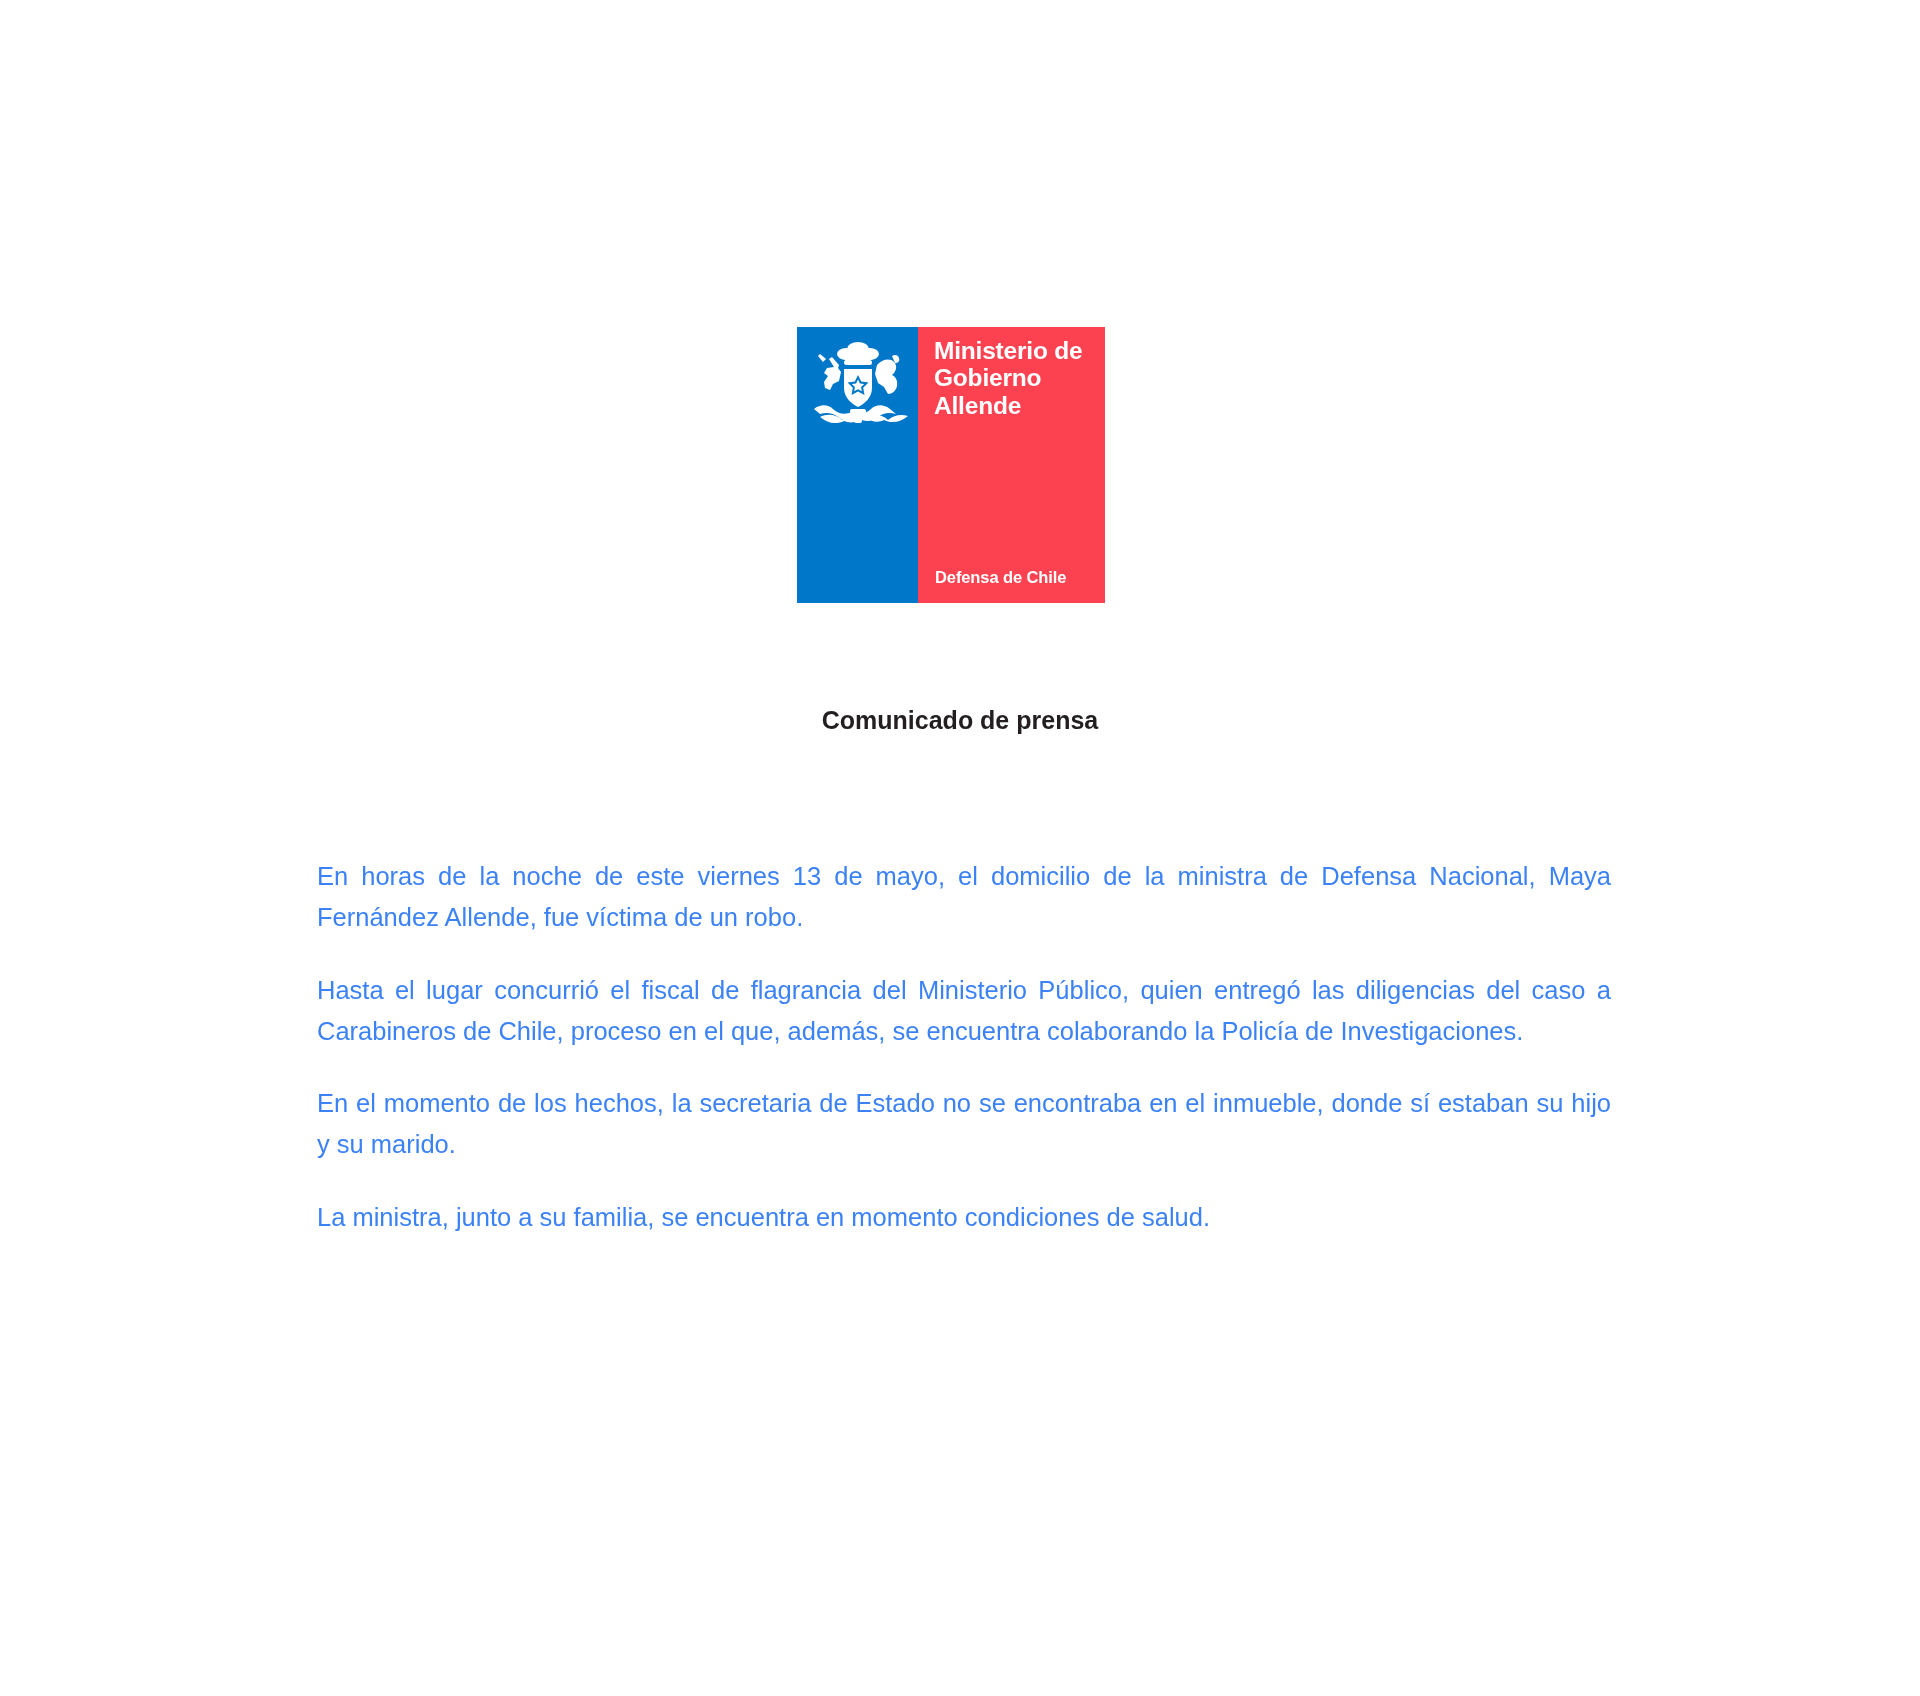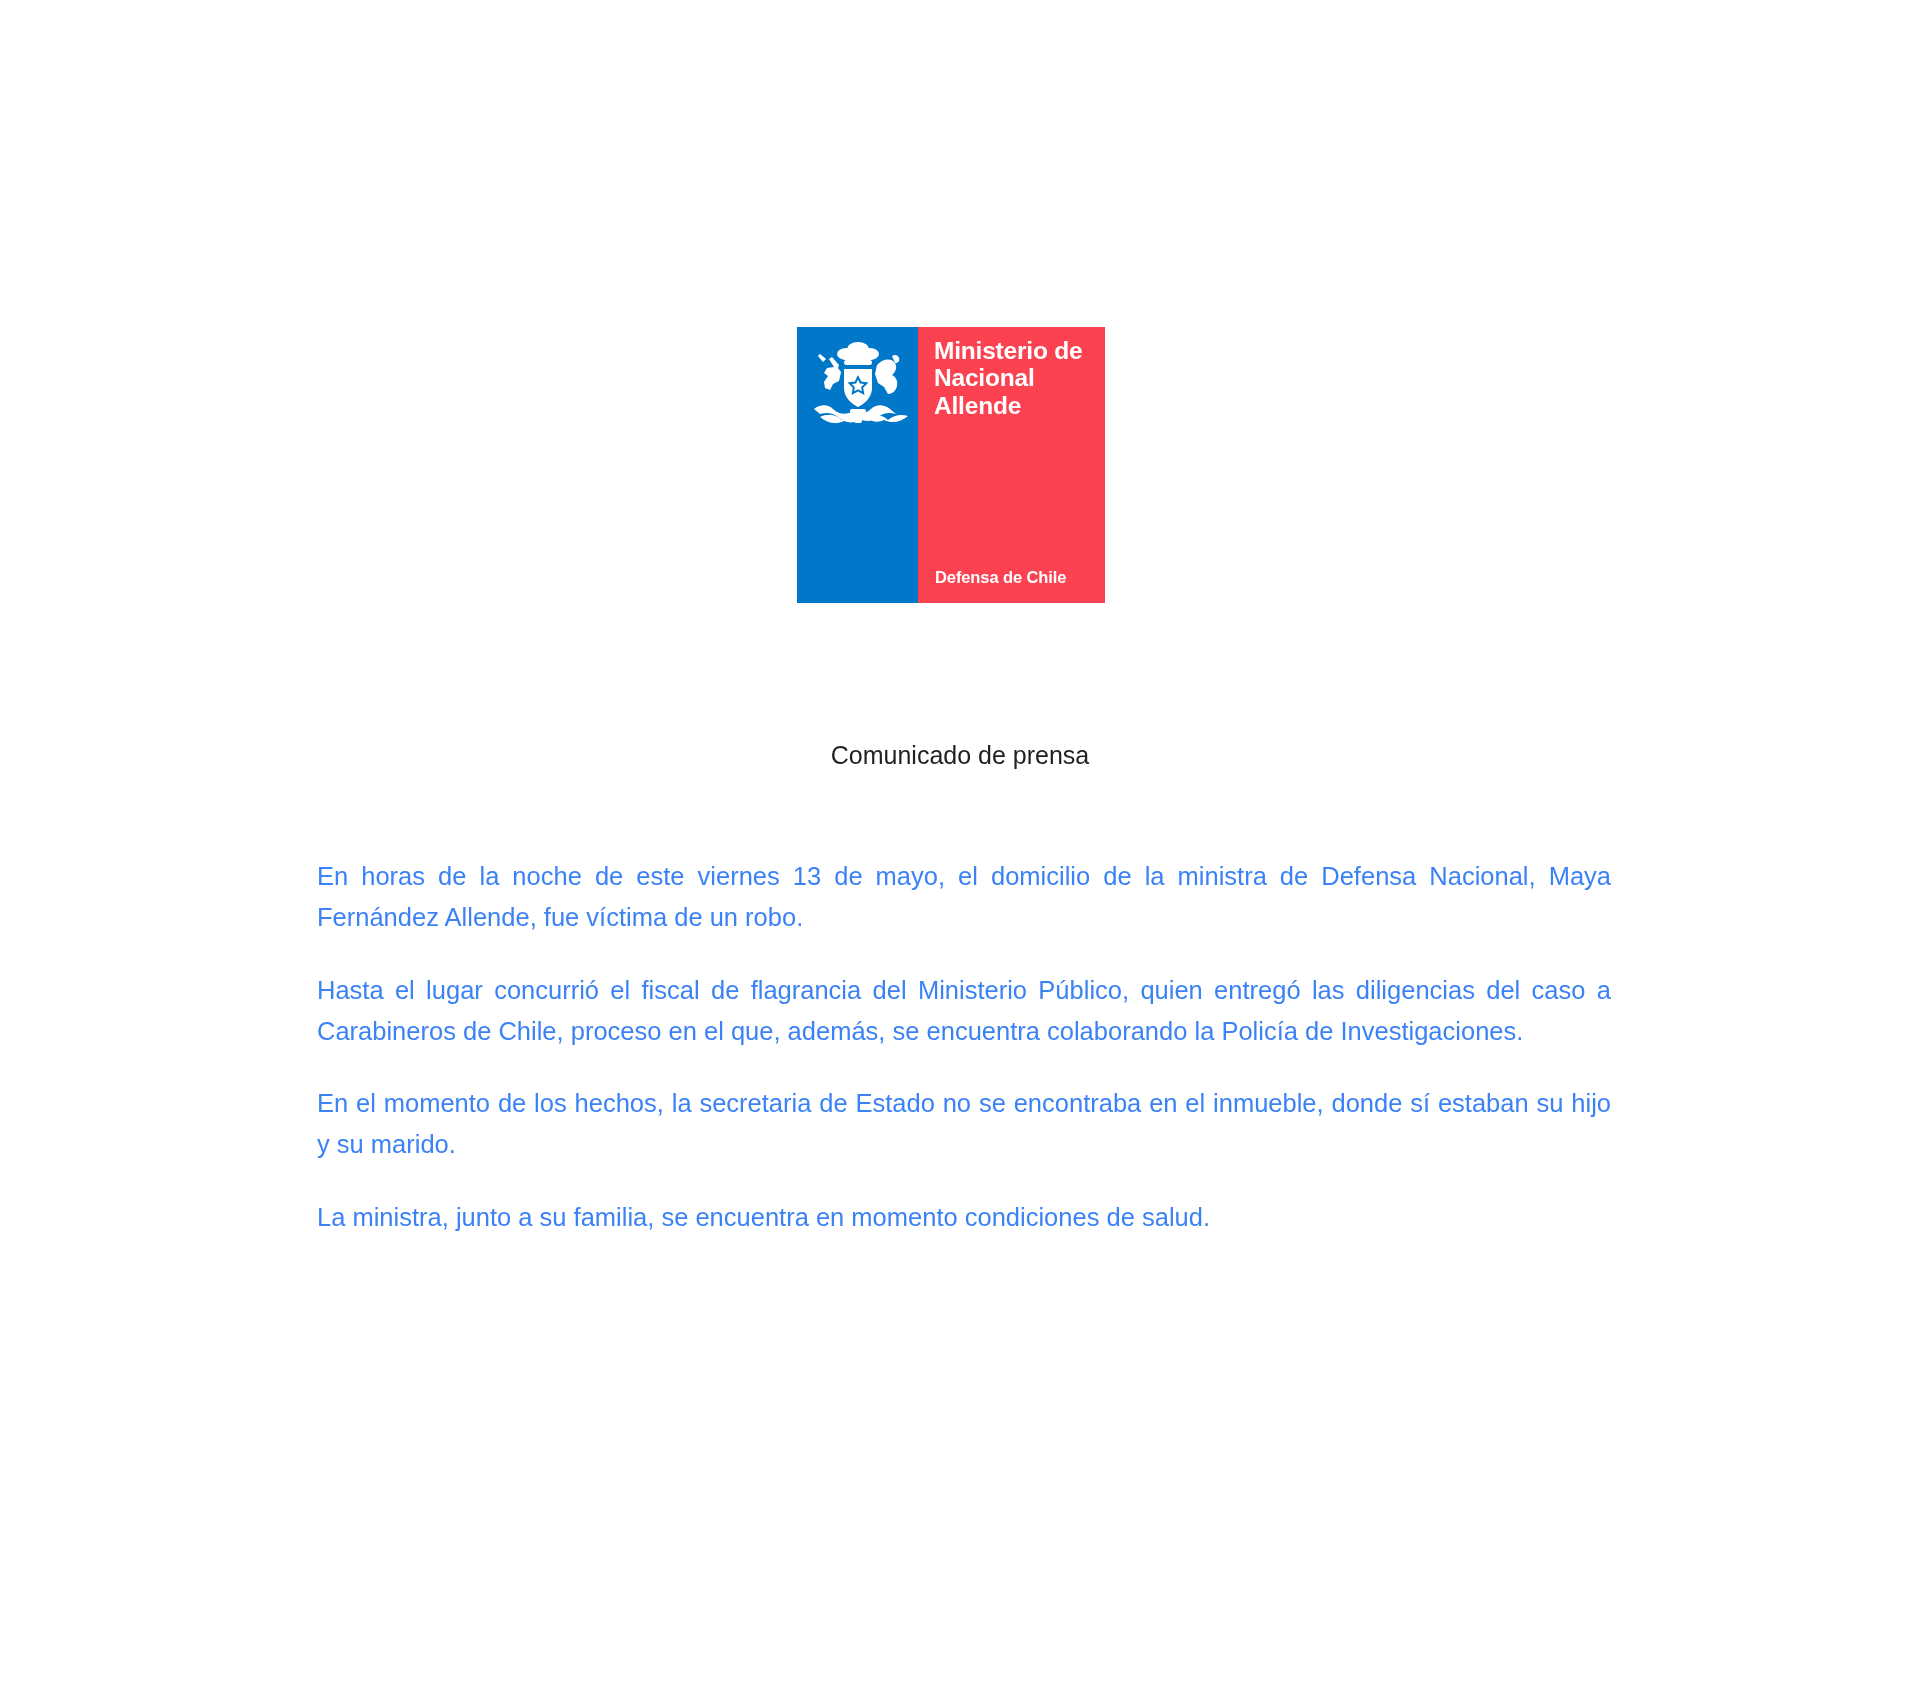--- a/index.html
+++ b/index.html
@@ -77,23 +77,23 @@
     font-weight: bold;
     font-size: 16.5px;
     letter-spacing: -0.1px;
   }
 
   
   .headline {
     position: absolute;
     left: 0;
     right: 0;
-    top: 738px;
+    top: 703px;
     text-align: center;
-    font-weight: normal;
+    font-weight: bold;
     font-size: 25px;
     line-height: 1.36;
     color: #231f20;
   }
   .headline span { display: block; }
 
   
   .body-copy {
     position: absolute;
     left: 317px;
@@ -145,21 +145,21 @@
             <rect x="44" y="70" width="16" height="5" rx="2"></rect>
             <rect x="48" y="74" width="8" height="10" rx="2"></rect>
           </g>
         </svg>
       </div>
     </div>
 
     <div class="logo-red">
       <div class="logo-title">
         <span>Ministerio de</span>
-        <span>Nacional</span>
+        <span>Gobierno</span>
         <span>Allende</span>
       </div>
       <div class="logo-foot">Defensa de Chile</div>
     </div>
 
   </div>
 
   <div class="headline">
     <span>Comunicado de prensa</span>
   </div>

